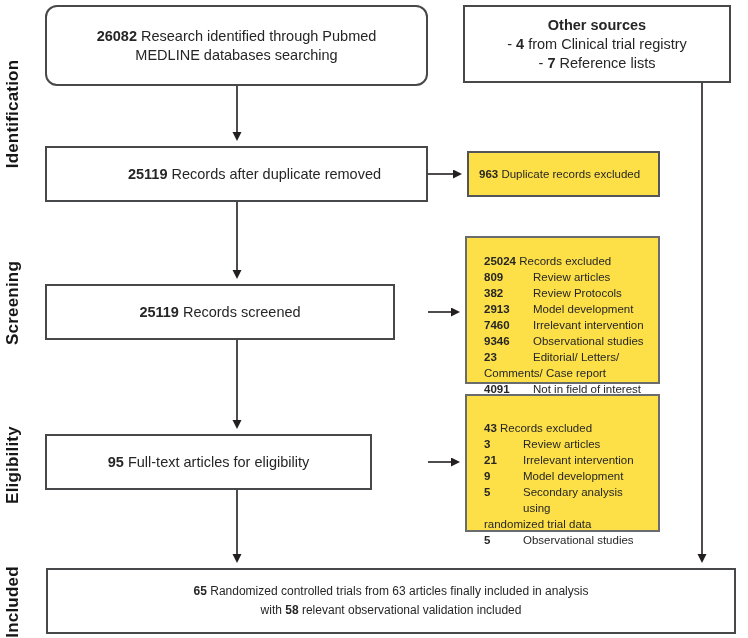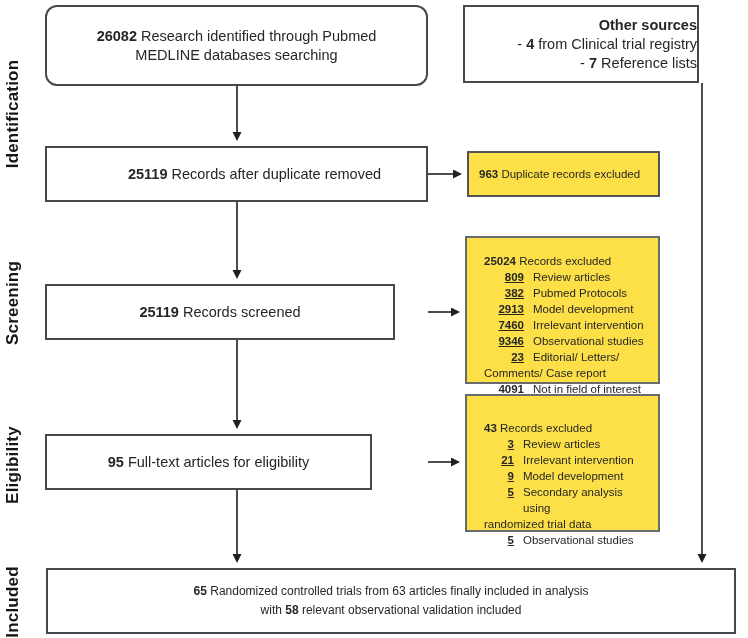--- a/index.html
+++ b/index.html
@@ -15,21 +15,21 @@
   }
   .box b{font-weight:bold;}
   .gray{
     position:absolute;background:#fde047;border:2px solid #6a6b6d;box-sizing:border-box;
     font-size:11.5px;line-height:16px;text-align:left;
   }
   .gray-single{display:flex;align-items:center;padding-left:10px;border-color:#545557;}
   .xlist{padding:0 6px 0 17px;}
   .xhead{white-space:nowrap;}
   .xrow{display:grid;grid-template-columns:var(--numw) auto;column-gap:9px;}
-  .xnum{text-align:right;font-weight:bold;text-decoration:underline;}
+  .xnum{text-align:left;font-weight:bold;}
   .xcont{}
   .stage{
     position:absolute;width:200px;left:-87px;text-align:center;
     transform:rotate(-90deg);font-weight:bold;font-size:17px;color:#161616;
     letter-spacing:0.2px;
   }
 </style>
 </head>
 <body>
 
@@ -56,21 +56,21 @@
   <div class="stage" style="top:455px;">Eligibility</div>
   <div class="stage" style="top:592px;">Included</div>
 
   <div class="box" style="left:45px;top:5px;width:383px;height:81px;padding:0 28px;border-radius:12px;">
     <div>
       <b>26082</b>
       <span>Research identified through Pubmed MEDLINE databases searching</span>
     </div>
   </div>
 
-  <div class="box" style="left:463px;top:5px;width:236px;height:78px;align-items:flex-end;">
+  <div class="box" style="left:463px;top:5px;width:268px;height:78px;">
     <div style="font-weight:bold;">Other sources</div>
     <div>
       <span>-</span>
       <b>4</b>
       <span>from Clinical trial registry</span>
     </div>
     <div>
       <span>-</span>
       <b>7</b>
       <span>Reference lists</span>
@@ -121,21 +121,21 @@
     <div class="xhead">
       <b>25024</b>
       <span>Records excluded</span>
     </div>
     <div class="xrow">
         <span class="xnum">809</span>
         <span>Review articles</span>
       </div>
     <div class="xrow">
         <span class="xnum">382</span>
-        <span>Pubmed Protocols</span>
+        <span>Review Protocols</span>
       </div>
     <div class="xrow">
         <span class="xnum">2913</span>
         <span>Model development</span>
       </div>
     <div class="xrow">
         <span class="xnum">7460</span>
         <span>Irrelevant intervention</span>
       </div>
     <div class="xrow">

